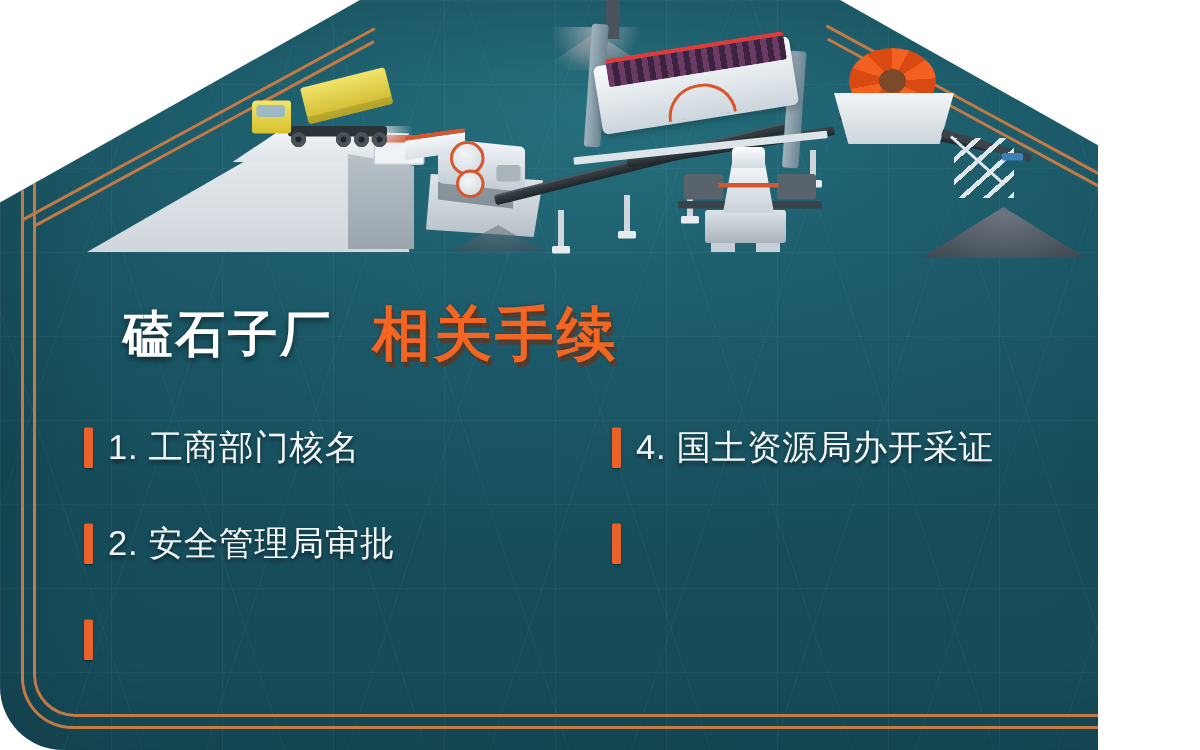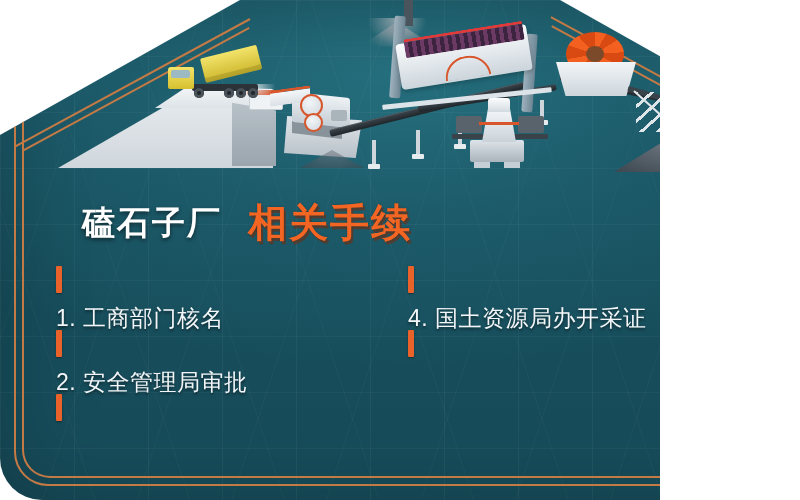--- a/index.html
+++ b/index.html
@@ -1,19 +1,19 @@
 <!DOCTYPE html>
 <html><head>
 <meta charset="utf-8">
 <style>
   html,body{margin:0;padding:0;background:#ffffff;}
   body{width:800px;height:500px;overflow:hidden;
        font-family:"Liberation Sans","DejaVu Sans",sans-serif;}
 
-  #poster{position:relative;width:660px;height:500px;background:#ffffff;overflow:hidden;}
+  #poster{position:relative;width:732px;height:500px;background:#ffffff;overflow:hidden;}
 
   
   .panel{
     position:absolute;left:0;top:0;width:800px;height:500px;
     background:
       radial-gradient(ellipse 620px 300px at 400px 70px, #26707f 0%, #1d5c6b 46%, #174d5b 100%);
     border-radius:0 0 42px 42px;
     -webkit-clip-path:polygon(0% 27%, 30% 0%, 70% 0%, 100% 27%, 100% 100%, 0% 100%);
     clip-path:polygon(0% 27%, 30% 0%, 70% 0%, 100% 27%, 100% 100%, 0% 100%);
     box-shadow:inset 0 0 90px rgba(0,0,0,.22);
@@ -184,21 +184,21 @@
   
   .titlerow{position:absolute;left:0;top:196px;width:800px;height:54px;
     display:flex;align-items:center;padding-left:82px;box-sizing:border-box;gap:26px;}
   .title-white{font-size:33px;font-weight:bold;color:#ffffff;letter-spacing:2px;
     text-shadow:0 2px 4px rgba(0,0,0,.55);}
   .title-orange{font-size:39px;font-weight:bold;color:#f26522;letter-spacing:2px;
     text-shadow:2px 3px 0 rgba(120,40,8,.55), 0 0 2px rgba(0,0,0,.3);}
 
   .list{position:absolute;left:56px;top:266px;width:700px;
     display:grid;grid-template-columns:352px 348px;grid-auto-rows:64px;}
-  .item{display:flex;align-items:flex-start;gap:10px;flex-direction:column;}
+  .item{display:flex;align-items:center;gap:10px;}
   .bar{width:6px;height:27px;background:#e8622a;flex:0 0 auto;border-radius:1px;
        box-shadow:0 1px 2px rgba(0,0,0,.35);}
   .itxt{font-size:23px;color:#f2f6f8;text-shadow:0 2px 3px rgba(0,0,0,.5);
         white-space:nowrap;letter-spacing:.5px;}
 </style>
 </head>
 <body>
 
 <div id="poster">
 

